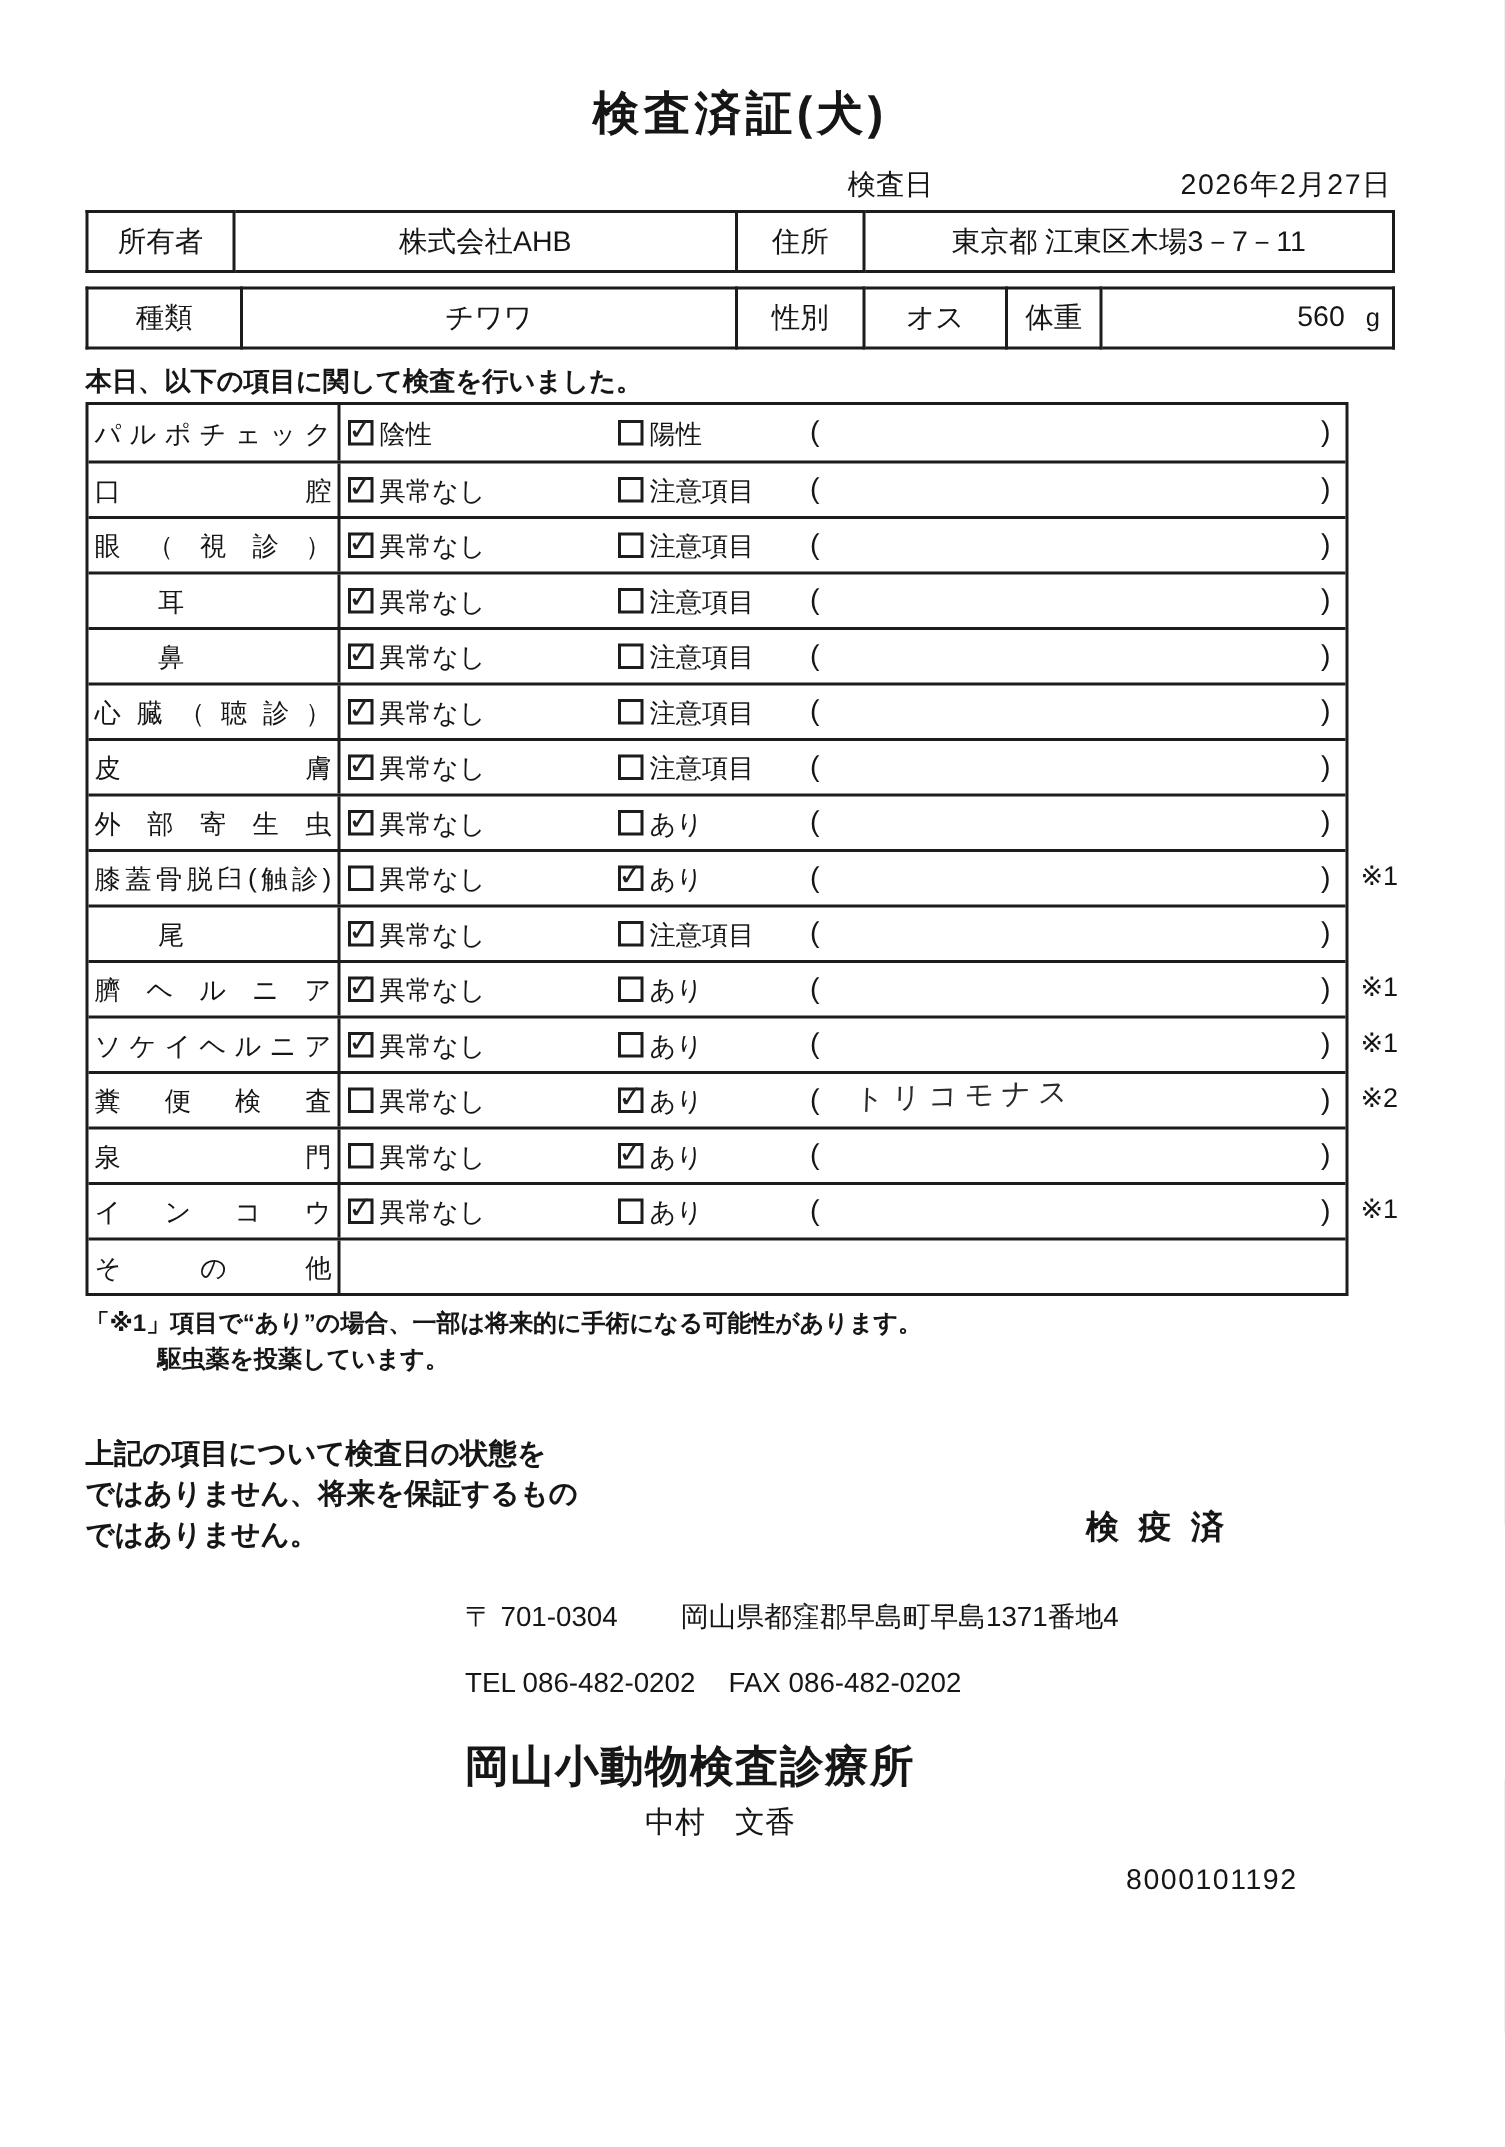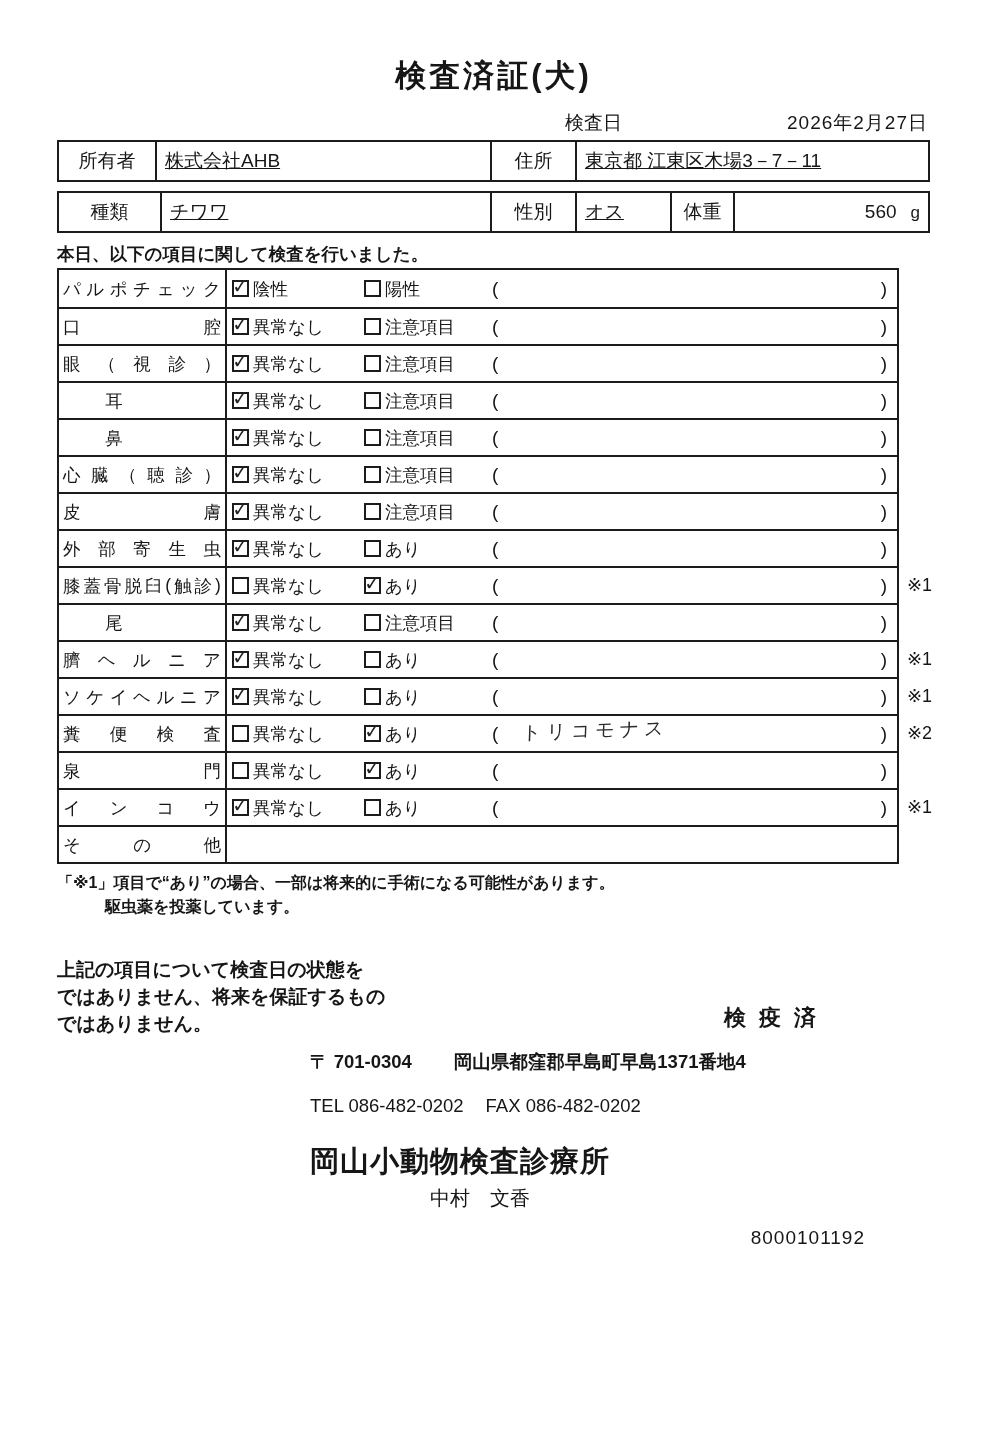--- a/index.html
+++ b/index.html
@@ -13,63 +13,63 @@
 
   .doc-title { font-size:31px; font-weight:bold; text-align:center; letter-spacing:3px; height:44px; line-height:44px; }
 
   .date-row { position:relative; height:28px; margin-top:10px; font-size:19px; }
   .date-label { position:absolute; left:508px; top:2px; }
   .date-value { position:absolute; right:2px; top:2px; letter-spacing:1px; }
 
   table.grid { border-collapse:collapse; table-layout:fixed; width:873px; }
   table.grid td { border:2px solid #1c1c1c; height:38px; font-size:19px; padding:0 8px; overflow:hidden; white-space:nowrap; }
   td.lab { text-align:center; padding:0 2px; }
-  td.val { text-align:left;text-decoration:underline; }
+  td.val { text-align:center; }
   .t1 { margin-top:4px; }
   .t2 { margin-top:9px; }
   .weight-cell { text-align:right; }
   .weight-unit { display:inline-block; margin-left:14px; font-size:17px; }
 
   .intro { font-size:17.5px; font-weight:600; margin-top:9px; height:25px; }
 
   .etable { width:838px; border:2px solid #1c1c1c; margin-top:1px; }
   .erow { display:flex; height:37px; border-top:2px solid #1c1c1c; position:relative; box-sizing:border-box; }
   .erow:first-child { border-top:none; }
   .elabel {
     width:168px; flex:none; border-right:2px solid #1c1c1c; box-sizing:border-box;
     display:flex; justify-content:space-between; align-items:center;
     font-size:17.5px; padding:0 4px; overflow:hidden;
   }
   .elabel.single { justify-content:center; padding-right:60px; }
   .elabel i { font-style:normal; }
   .econtent { flex:1; display:flex; align-items:center; font-size:17.5px; min-width:0; }
   .opt { display:flex; align-items:center; flex:none; }
   .opt1 { width:132px; margin-left:5px; }
-  .opt2 { width:128px; }
+  .opt2 { width:128px;margin-left:48px; }
   .cb { width:13px; height:13px; border:2px solid #1c1c1c; margin-right:4px; position:relative; flex:none; background:#fff; }
   .cb.checked::after {
     content:"✓"; position:absolute; left:-2px; top:-8px;
     font-size:20px; font-weight:600; color:#222; transform:rotate(-4deg);
   }
   .paren { flex:1; display:flex; align-items:center; font-size:19px; padding-right:10px; min-width:0; }
   .paren .po { flex:none; }
   .paren .pv { flex:1; padding-left:24px; overflow:hidden; white-space:nowrap; }
   .paren .pc { flex:none; }
   .hand { font-size:19px; letter-spacing:5px; transform:rotate(-2deg) skewX(-4deg); transform-origin:left center; color:#2a2a2a; }
   .note { position:absolute; left:calc(100% + 10px); top:6px; font-size:18px; white-space:nowrap; }
   .erow.no-options .econtent { visibility:hidden; }
 
   .footnotes { margin-top:7px; font-size:16px; font-weight:600; line-height:24px; }
   .fn-indent { padding-left:48px; }
 
   .bottom-row { display:flex; margin-top:9px; width:820px; }
   .disclaimer { font-size:19px; font-weight:bold; line-height:27px; width:430px;margin-top:28px; }
   .stamp { margin-left:auto; align-self:flex-end; font-size:22px; font-weight:600; letter-spacing:13px; margin-bottom:4px; margin-right:48px; white-space:nowrap; }
 
-  .addr-line { margin-top:12px; padding-left:253px; font-size:18.5px; white-space:nowrap;font-weight:bold; }
+  .addr-line { margin-top:28px; padding-left:253px; font-size:18.5px; white-space:nowrap; }
   .addr-line .postal-code { margin-right:42px; }
   .tel-line { margin-top:21px; padding-left:253px; font-size:18.5px; white-space:nowrap; }
   .tel-line .fax { margin-left:22px; }
   .clinic-name { margin-top:25px; padding-left:253px; font-size:29px; font-weight:600; letter-spacing:1px; }
   .clinic-person { margin-top:3px; padding-left:373px; font-size:20px; }
   .doc-code { margin-top:15px; text-align:right; padding-right:65px; font-size:19px; letter-spacing:1px; }
 </style>
 </head>
 <body>
 

